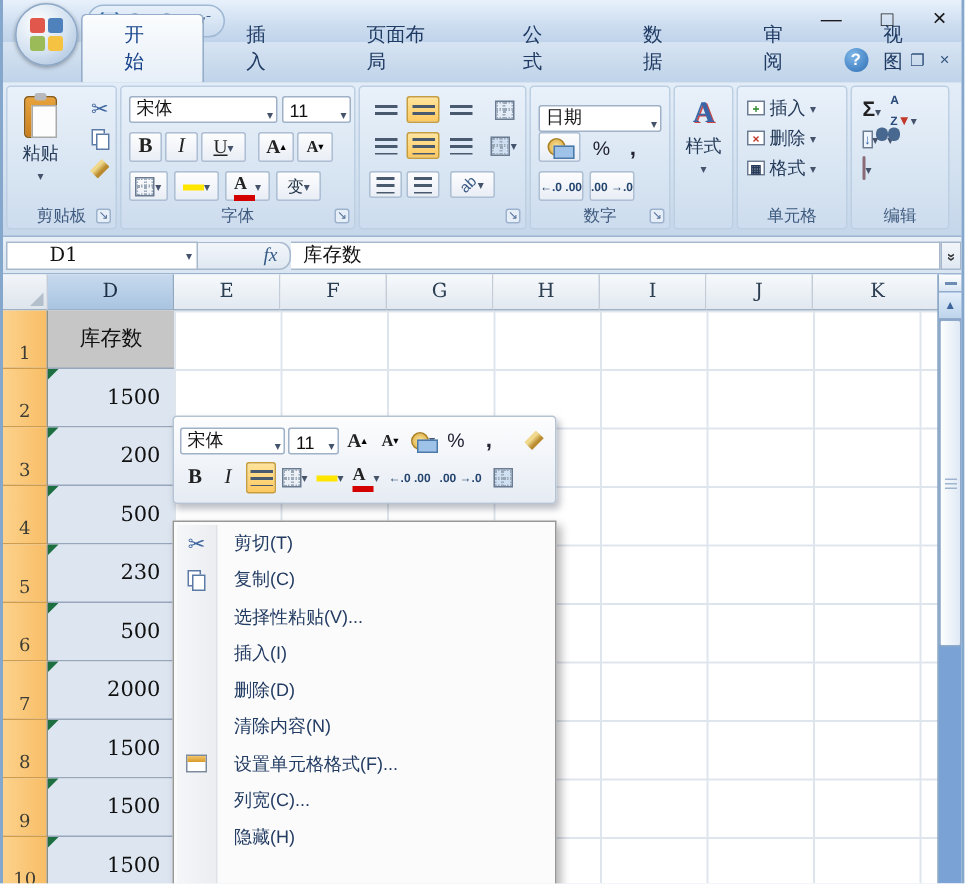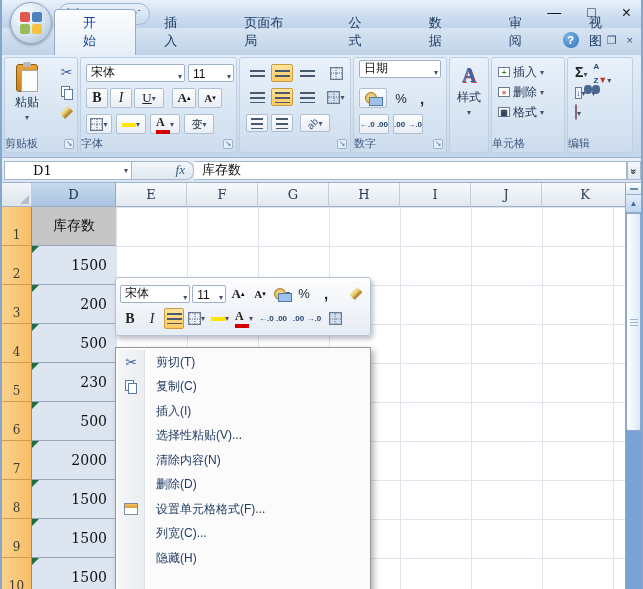--- a/index.html
+++ b/index.html
@@ -39,21 +39,21 @@
   .tab-right { position:absolute; right:8px; top:32px; display:flex; align-items:center; gap:12px; }
   .help-icon { width:16px; height:16px; border-radius:50%; background:radial-gradient(circle at 35% 30%, #7db6e8, #2f6fb5); color:#fff; font-size:11px; font-weight:bold; display:flex; align-items:center; justify-content:center; }
   .mini-win { color:#33557f; font-size:11px; display:flex; gap:10px; }
 
   
   .ribbon { position:absolute; left:0; top:55px; width:100%; height:103px;
     background:linear-gradient(#e3edf8,#cfdeee 70%, #c5d6ea); border-bottom:1px solid #9cb4cf; }
   .group { position:absolute; top:2px; height:96px; border:1px solid #bdcfe2; border-radius:3px;
     background:linear-gradient(#e9f1fa,#d8e5f2 60%, #cddcee); }
   .gl { position:absolute; bottom:1px; left:0; width:100%; height:16px; display:flex; align-items:center;
-    justify-content:flex-start; gap:3px; font-size:11px; color:#3e5a7e; }
+    justify-content:center; gap:3px; font-size:11px; color:#3e5a7e; }
   .launcher { font-size:8px; color:#56729a; border:1px solid #9db3cd; background:#e6eef7; width:10px; height:10px;
     line-height:8px; text-align:center; border-radius:2px; position:absolute; right:3px; bottom:3px; }
   .rbtn { display:inline-flex; align-items:center; justify-content:center; border:1px solid transparent; border-radius:2px; }
   .rbtn.framed { border-color:#aebfd4; background:linear-gradient(#fdfdfe,#e9eef5); }
   .hl { background:linear-gradient(#ffe49c,#ffc961)!important; border:1px solid #c austere; border:1px solid #c79e3f!important; }
   .dd { font-size:8px; color:#44536b; }
   .combo { background:#fff; border:1px solid #9fb1c7; border-radius:2px; display:flex; align-items:flex-end; height:18px; font-size:12px; padding:0 2px 0 4px; color:#111; }
   .combo .dd { margin-left:auto; }
 
   
@@ -373,21 +373,21 @@
           </span>
         <span class="albtn framed rbtn" style="width:30px;margin-left:4px">
             <span style="transform:rotate(-45deg);color:#3a5a86;font-size:10px">ab</span>
             <span class="dd">▾</span>
           </span>
       </div>
       <span class="launcher">↘</span>
     </div>
 
     <div class="group g-num">
-      <div style="position:absolute;left:5px;top:2px">
+      <div style="position:absolute;left:5px;top:12px">
         <span class="combo" style="width:82px">
             <span>日期</span>
             <span class="dd">▾</span>
           </span>
       </div>
       <div style="position:absolute;left:5px;top:30px;display:flex;gap:4px;align-items:center">
         <span class="rbtn framed" style="width:28px;height:20px">
             <span class="coin-ic"></span>
             <span class="dd">▾</span>
           </span>
@@ -631,30 +631,30 @@
     <div class="mi">
         <span class="ic">
           <span class="copy-ic">
             <i></i>
             <b></b>
           </span>
         </span>
         <span>复制(C)</span>
       </div>
     <div class="mi">
+        <span>选择性粘贴(V)...</span>
+      </div>
+    <div class="mi">
         <span>插入(I)</span>
       </div>
     <div class="mi">
-        <span>选择性粘贴(V)...</span>
+        <span>删除(D)</span>
       </div>
     <div class="mi">
         <span>清除内容(N)</span>
-      </div>
-    <div class="mi">
-        <span>删除(D)</span>
       </div>
     <div class="mi">
         <span class="ic">
           <span class="fmt-ic"></span>
         </span>
         <span>设置单元格格式(F)...</span>
       </div>
     <div class="mi">
         <span>列宽(C)...</span>
       </div>

